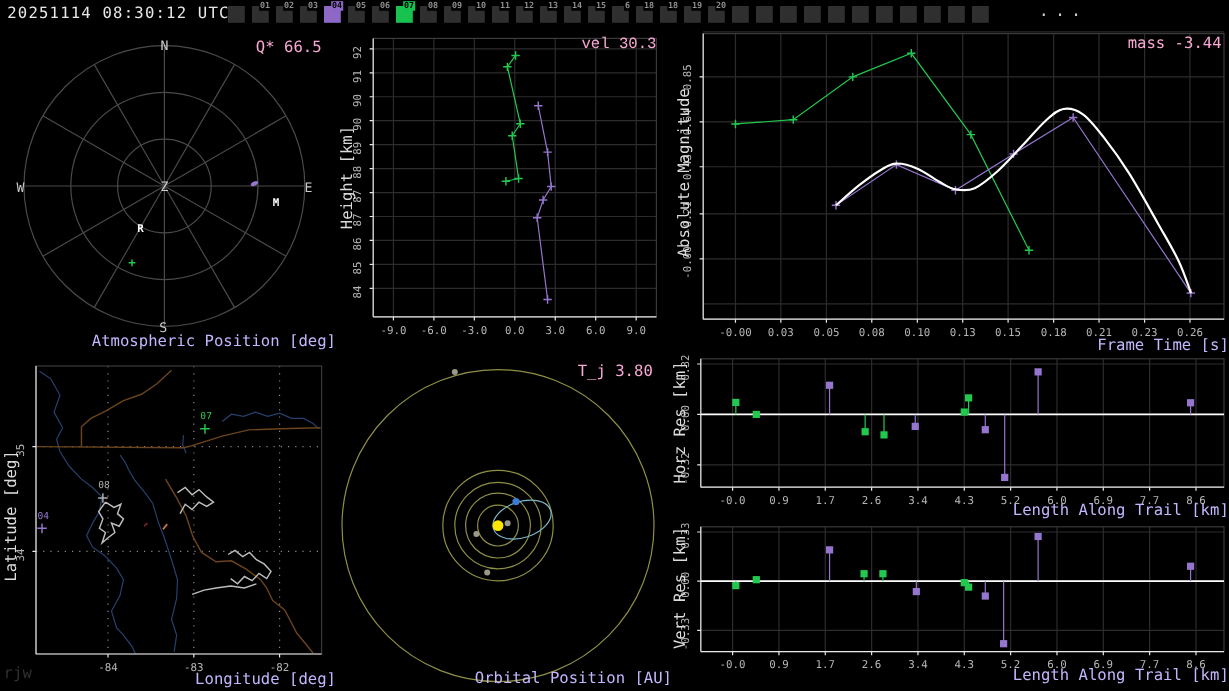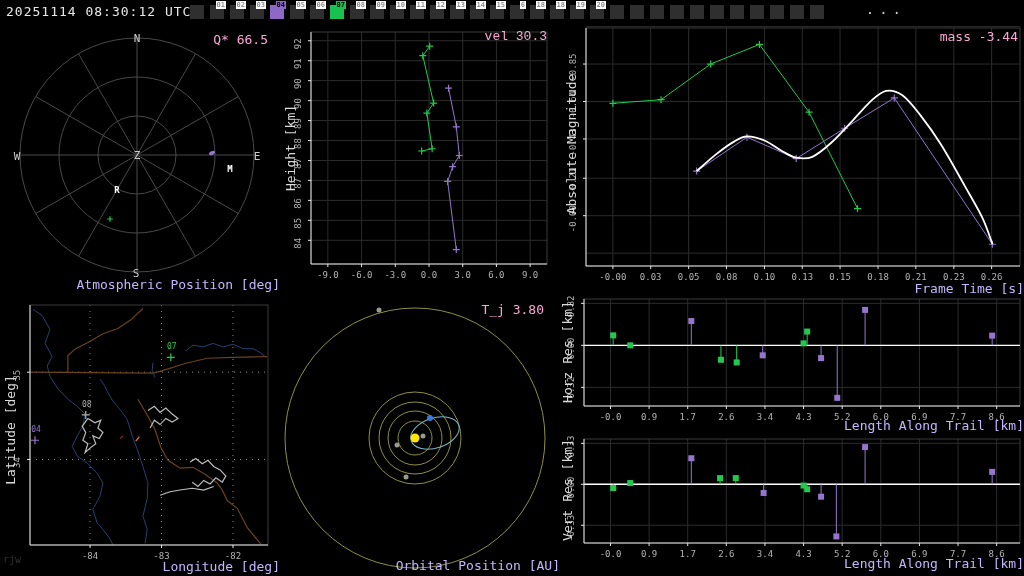--- a/index.html
+++ b/index.html
@@ -3,30 +3,30 @@
 <meta charset="utf-8">
 <style>
   html,body{margin:0;padding:0;background:#000;}
   .screen{position:relative;width:1024px;height:576px;background:#000;overflow:hidden;
           font-family:"DejaVu Sans Mono",monospace;}
   .topbar{position:absolute;left:0;top:0;width:916px;height:24px;background:#000;}
   .clock{position:absolute;left:6px;top:4px;font-size:13px;color:#e8e8e8;letter-spacing:1px;white-space:pre;}
   .slots{position:absolute;left:190px;top:0;height:24px;display:flex;gap:6px;}
   .slot{position:relative;width:14px;height:14px;margin-top:5px;background:#2f2f2f;flex:0 0 auto;}
   .slot .num{position:absolute;top:-4px;right:-2px;font-size:7px;line-height:8px;font-weight:bold;
-             padding:0 1px;background:#ffffff;color:#8f8f8f;}
+             padding:0 1px;background:#000000;color:#8f8f8f;}
   .slot.purple{background:#8d68c6;} .slot.purple .num{background:#8d68c6;color:#000;}
   .slot.green{background:#17c24f;} .slot.green .num{background:#17c24f;color:#000;}
   .overflow{position:absolute;right:10px;top:1px;font-size:14px;color:#cccccc;letter-spacing:5px;}
   .panel{position:absolute;background:#000;}
   .panel svg{position:absolute;left:0;top:0;}
   .title{position:absolute;font-size:13px;color:#f9a8d4;white-space:pre;}
   .caption{position:absolute;left:0;right:0;text-align:right;font-size:13px;color:#c4b5fd;}
   .ylab{position:absolute;font-size:13px;color:#dcdcdc;transform:translate(-50%,-50%) rotate(-90deg);white-space:nowrap;}
-  .watermark{position:absolute;left:3px;top:554px;font-size:10px;color:#303030;}
+  .watermark{position:absolute;left:3px;top:554px;font-size:13px;color:#303030;}
 </style>
 </head>
 <body>
 
 <div class="screen">
 
   <header class="topbar">
     <div class="clock">20251114 08:30:12 UTC</div>
     <div class="slots" id="slots">
         <div class="slot "></div>

